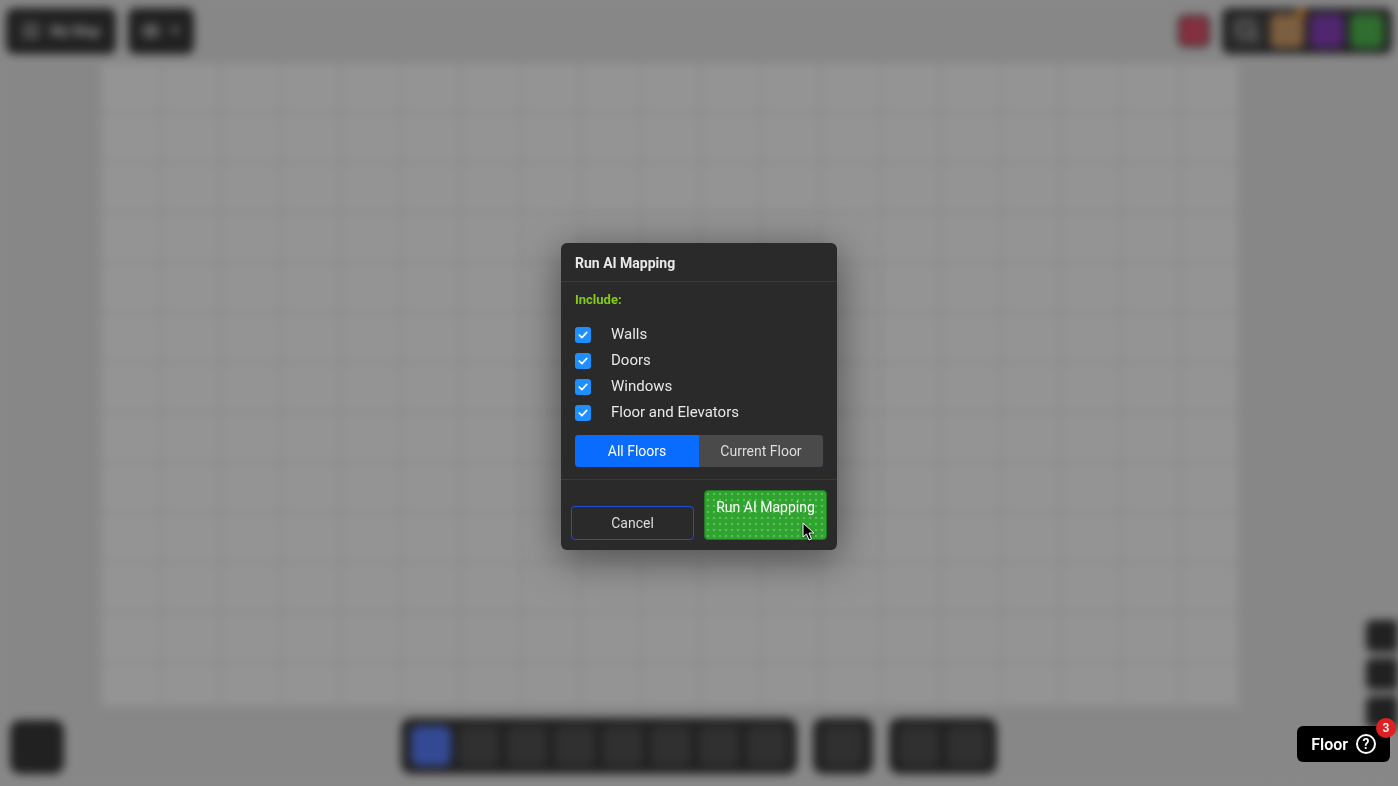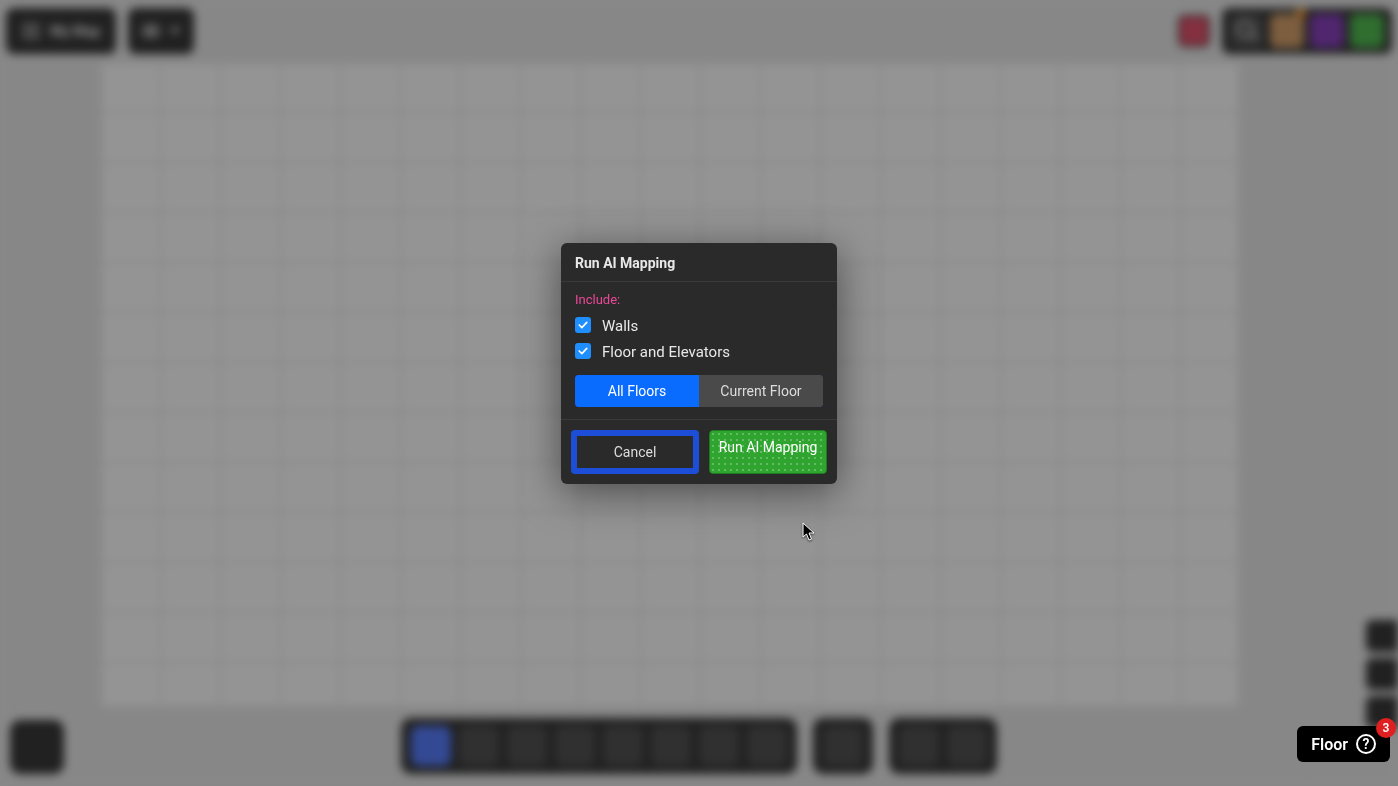--- a/index.html
+++ b/index.html
@@ -94,22 +94,22 @@
 
   
   .dialog {
     position:absolute; top:243px; left:50%; transform:translateX(-50%);
     width:276px; background:#2a2a2a; border-radius:6px; color:#e8e8e8;
     box-shadow:0 8px 40px rgba(0,0,0,0.5);
     font-size:14px;
   }
   .dlg-header { padding:12px 14px 10px; font-weight:700; font-size:14px; border-bottom:1px solid #3a3a3a; }
   .dlg-body { padding:10px 14px 12px; }
-  .include-label { color:#ec4899; font-size:13px; margin-bottom:6px; }
-  .check-row { display:flex; align-items:flex-start; gap:11px; padding:4px 0; font-size:15px; }
+  .include-label { color:#84cc16; font-size:13px; margin-bottom:14px;font-weight:bold; }
+  .check-row { display:flex; align-items:flex-end; gap:20px; padding:4px 0; font-size:15px; }
   .chk {
     width:16px; height:16px; border-radius:3px; background:#1f8fff;
     display:flex; align-items:center; justify-content:center; flex-shrink:0;
     cursor:pointer;
   }
   .chk svg { width:12px; height:12px; }
 
   .seg {
     display:flex; margin-top:10px; border-radius:4px; overflow:hidden;
     background:#6d28d9;
@@ -120,21 +120,21 @@
   }
   .seg-btn.active { background:#0a6bff; color:#fff; }
   .seg-btn.inactive { background:#4a4a4a; }
 
   .dlg-footer {
     display:flex; gap:10px; padding:10px 10px 10px; border-top:1px solid #3a3a3a;
   }
   .btn {
     flex:1; padding:8px 0; border-radius:4px; text-align:center; font-size:14px; cursor:pointer;
   }
-  .btn.cancel { background:transparent; border:6px solid #1d4ed8; color:#ddd; }
+  .btn.cancel { background:transparent; border:1px solid #1d4ed8; color:#ddd;margin-top:16px; }
   .btn.run { background:#2fa52f; color:#fff; border:1px solid #1e7a1e; position:relative; }
   .btn.run::after{ content:""; position:absolute; inset:0; background-image:radial-gradient(rgba(255,255,255,0.25) 1px, transparent 1px); background-size:6px 6px; pointer-events:none; }
 
   .cursor {
     position:absolute; width:14px; height:20px; pointer-events:none;
   }
   .cursor svg { width:14px; height:20px; filter:drop-shadow(0 1px 1px rgba(0,0,0,0.6)); }
 
   .footer-text {
     position:absolute; right:8px; bottom:2px; font-size:11px; color:#888;
@@ -210,21 +210,37 @@
 
     <div class="check-row">
       <div class="chk">
         <svg viewBox="0 0 16 16">
             <path d="M3 8 L6.5 11.5 L13 4.5" stroke="#fff" stroke-width="2.2" fill="none" stroke-linecap="round" stroke-linejoin="round"></path>
           </svg>
       </div>
       <span>Walls</span>
     </div>
 
-
+    <div class="check-row">
+      <div class="chk">
+        <svg viewBox="0 0 16 16">
+            <path d="M3 8 L6.5 11.5 L13 4.5" stroke="#fff" stroke-width="2.2" fill="none" stroke-linecap="round" stroke-linejoin="round"></path>
+          </svg>
+      </div>
+      <span>Doors</span>
+    </div>
+
+    <div class="check-row">
+      <div class="chk">
+        <svg viewBox="0 0 16 16">
+            <path d="M3 8 L6.5 11.5 L13 4.5" stroke="#fff" stroke-width="2.2" fill="none" stroke-linecap="round" stroke-linejoin="round"></path>
+          </svg>
+      </div>
+      <span>Windows</span>
+    </div>
 
 
     <div class="check-row">
       <div class="chk">
         <svg viewBox="0 0 16 16">
             <path d="M3 8 L6.5 11.5 L13 4.5" stroke="#fff" stroke-width="2.2" fill="none" stroke-linecap="round" stroke-linejoin="round"></path>
           </svg>
       </div>
       <span>Floor and Elevators</span>
     </div>

